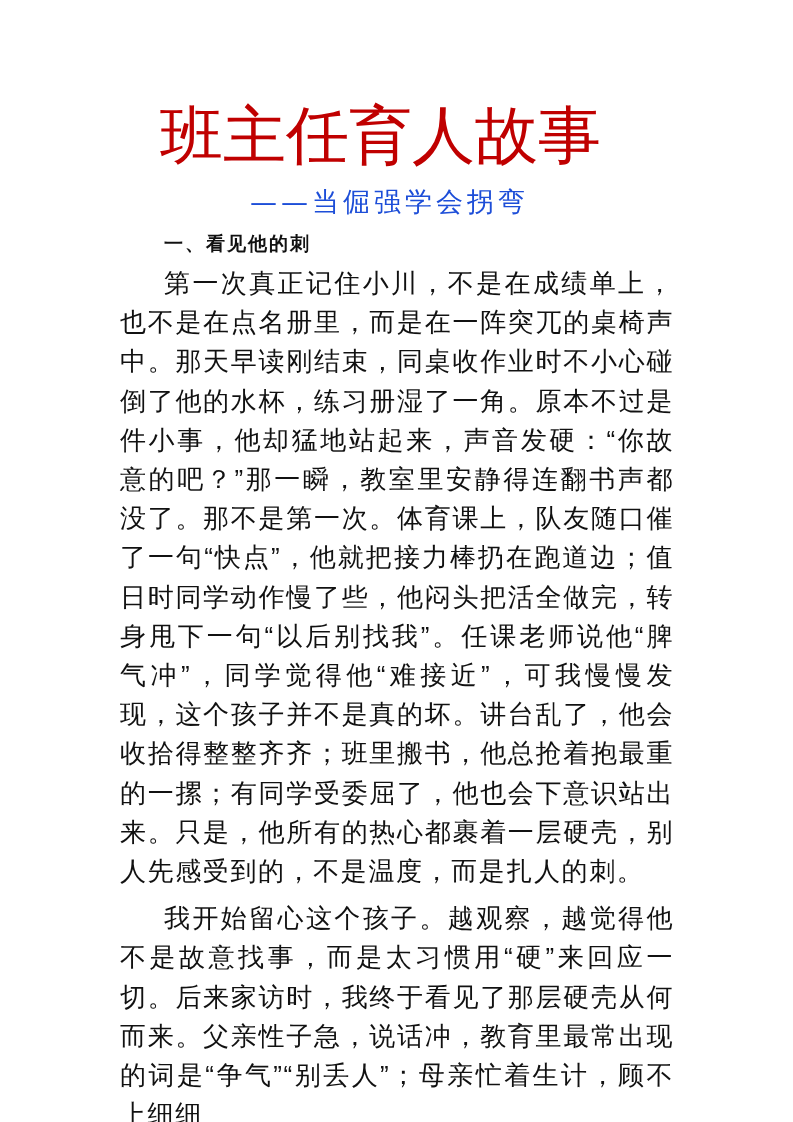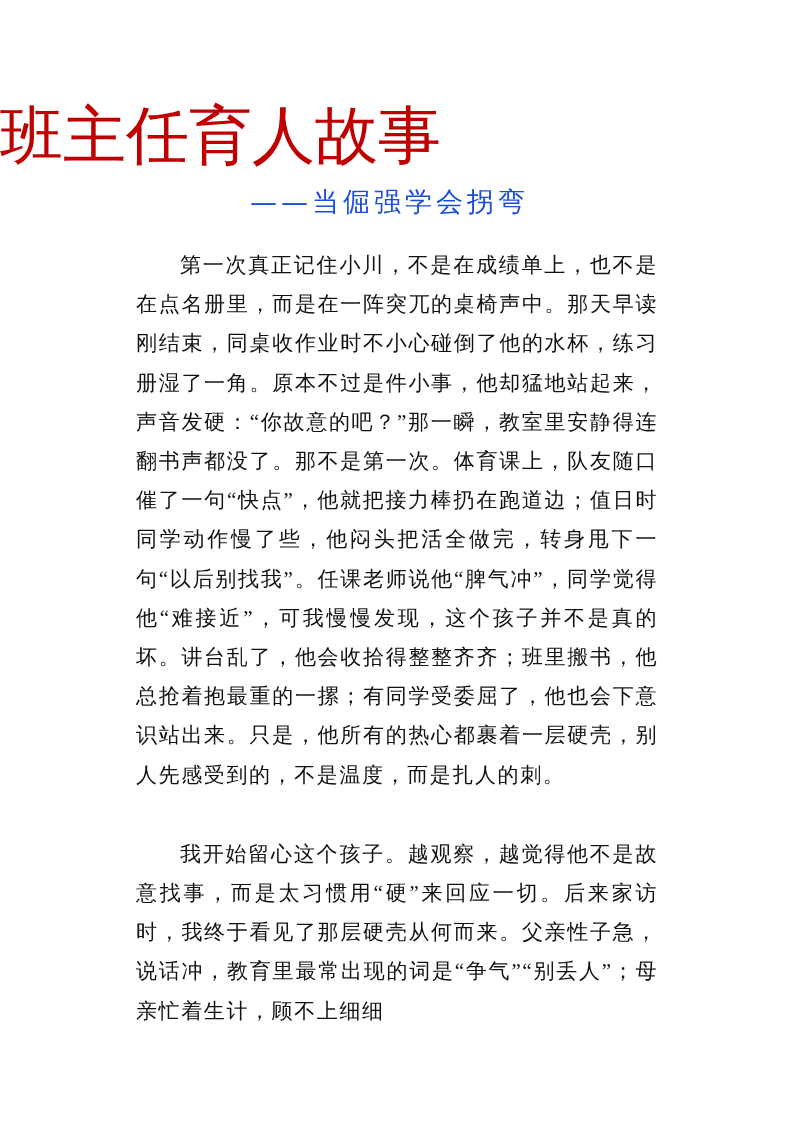--- a/index.html
+++ b/index.html
@@ -1,34 +1,35 @@
 <!DOCTYPE html>
 <html><head>
 <meta charset="utf-8">
 <style>
   html, body { margin:0; padding:0; background:#ffffff; }
   body { width:793px; height:1122px; position:relative; overflow:hidden;
          font-family:"DejaVu Serif", "Liberation Serif", serif; color:#111; }
-  .title { position:absolute; left:0; width:761px; top:96px; 
+  .title { position:absolute; left:0; width:761px; top:96px; text-align:center;
            font-size:63px; line-height:80px; color:#c00000; letter-spacing:0px;
            font-family:"DejaVu Serif", serif; }
   .subtitle { position:absolute; left:250px; top:182px; font-size:27px; line-height:40px;
               letter-spacing:4px; color:#1d4ed8; font-family:"DejaVu Sans", sans-serif; }
   .content { position:absolute; left:120px; top:226px; width:554px; }
   .heading { font-size:19px; line-height:34px; height:34px; padding-left:44px;
              font-family:"DejaVu Sans", sans-serif; font-weight:bold; letter-spacing:2px; color:#111; }
-  .para { font-size:21px; line-height:39.2px; text-indent:44px; text-align:justify;
-          letter-spacing:1.6px; margin:16px; font-family:Liberation Serif, serif; color:#111; }
+  .para { font-size:26px; line-height:39.2px; text-indent:44px; text-align:justify;
+          letter-spacing:1.6px; margin:0; font-family:Liberation Sans, sans-serif; color:#111; }
   .gap { height:4px; }
 </style>
 </head>
 <body>
 
 <div class="title">班主任育人故事</div>
 <div class="subtitle">——当倔强学会拐弯</div>
 
 <div class="content">
+  <div class="heading">一、看见他的刺</div>
   <div class="gap"></div>
   <p class="para">第一次真正记住小川，不是在成绩单上，也不是在点名册里，而是在一阵突兀的桌椅声中。那天早读刚结束，同桌收作业时不小心碰倒了他的水杯，练习册湿了一角。原本不过是件小事，他却猛地站起来，声音发硬：“你故意的吧？”那一瞬，教室里安静得连翻书声都没了。那不是第一次。体育课上，队友随口催了一句“快点”，他就把接力棒扔在跑道边；值日时同学动作慢了些，他闷头把活全做完，转身甩下一句“以后别找我”。任课老师说他“脾气冲”，同学觉得他“难接近”，可我慢慢发现，这个孩子并不是真的坏。讲台乱了，他会收拾得整整齐齐；班里搬书，他总抢着抱最重的一摞；有同学受委屈了，他也会下意识站出来。只是，他所有的热心都裹着一层硬壳，别人先感受到的，不是温度，而是扎人的刺。</p>
   <div class="gap"></div>
   <div class="gap"></div>
   <p class="para">我开始留心这个孩子。越观察，越觉得他不是故意找事，而是太习惯用“硬”来回应一切。后来家访时，我终于看见了那层硬壳从何而来。父亲性子急，说话冲，教育里最常出现的词是“争气”“别丢人”；母亲忙着生计，顾不上细细</p>
 </div>
 
 </body></html>

